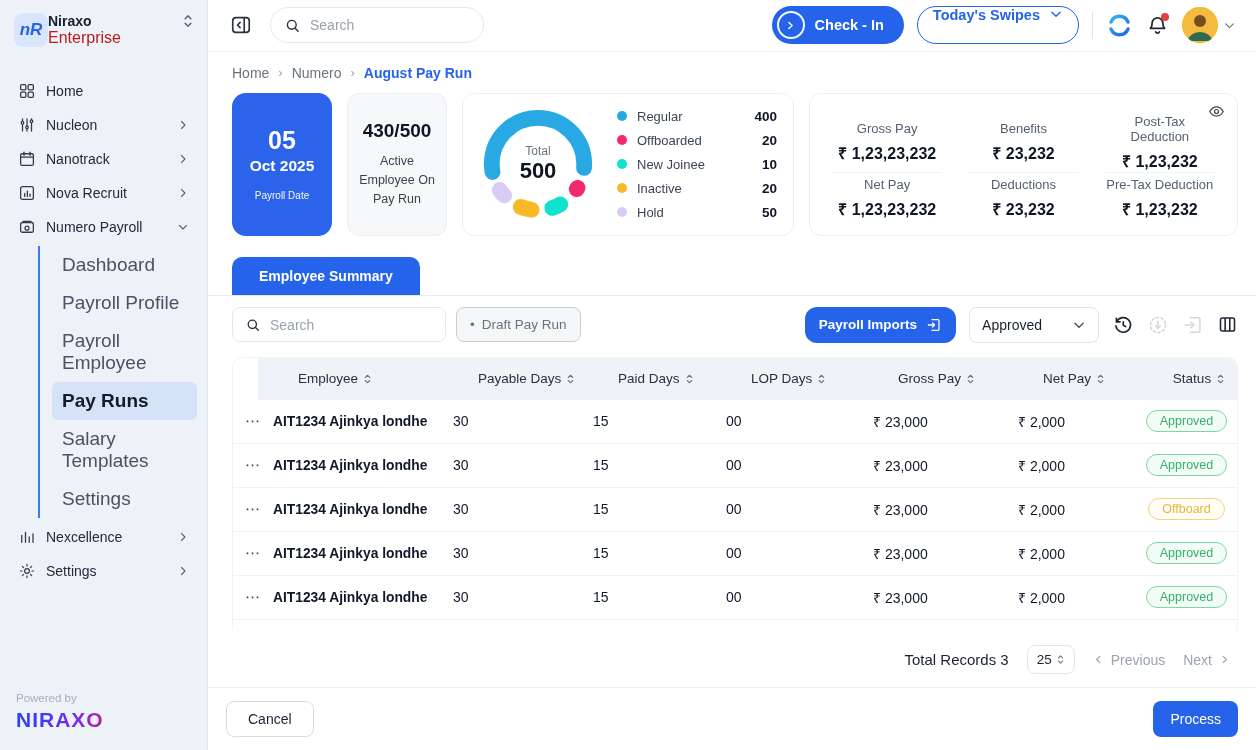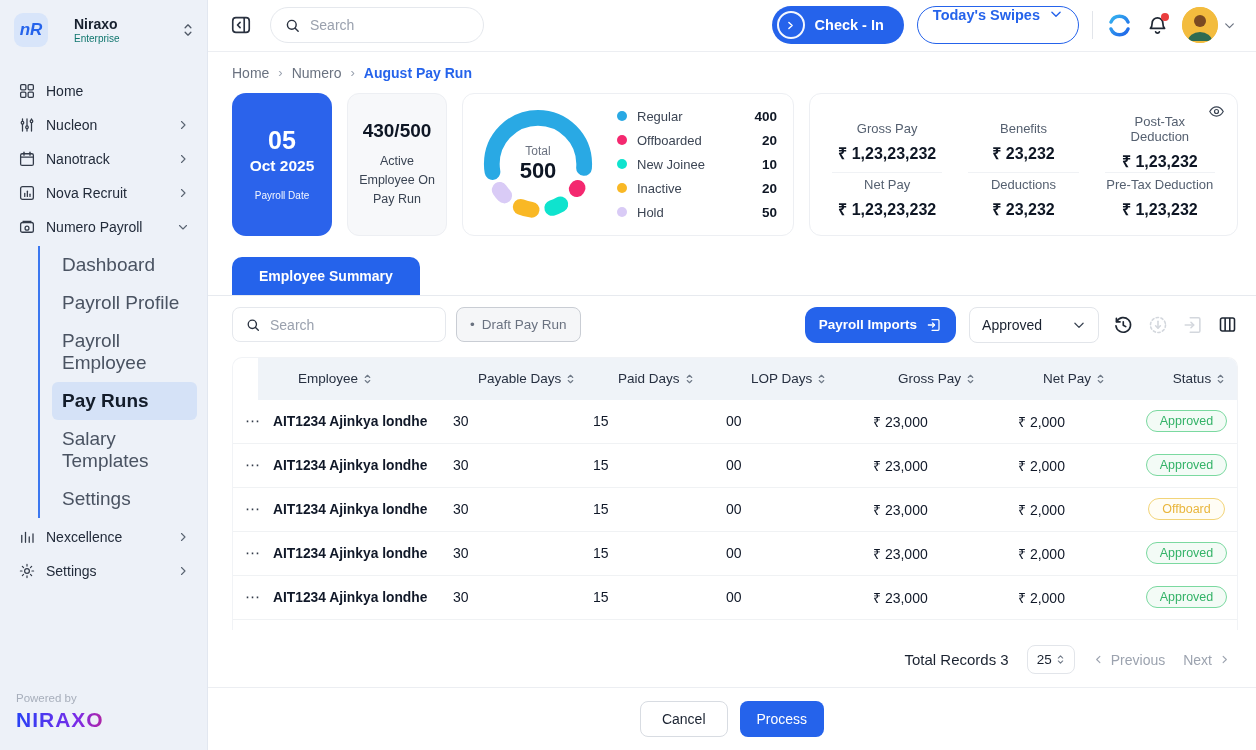--- a/index.html
+++ b/index.html
@@ -2,25 +2,25 @@
 <html><head>
 <meta charset="utf-8">
 <style>
   * { margin:0; padding:0; box-sizing:border-box; }
   html,body { width:1256px; height:750px; }
   body { font-family:"Liberation Sans", sans-serif; display:flex; background:#fff; color:#1c2330; overflow:hidden; }
   svg { display:block; }
 
   
   .sidebar { width:208px; min-width:208px; background:#EDF1F8; border-right:1px solid #E2E7F0; display:flex; flex-direction:column; }
-  .logo-row { display:flex; align-items:center; gap:26px; padding:13px 12px 13px 14px; }
+  .logo-row { display:flex; align-items:flex-start; gap:0; padding:13px 12px 13px 14px; }
   .logo-box { width:34px; height:34px; border-radius:9px; background:#D8E5FA; display:flex; align-items:center; justify-content:center;
               font-weight:bold; font-style:italic; font-size:17px; color:#2563EB; }
   .brand-name { font-size:14px; font-weight:bold; color:#17202E; line-height:1.15; }
-  .brand-tier { font-size:10px; color:#0f766e; }
+  .brand-tier { font-size:16px; color:#b91c1c; }
   .logo-chev { margin-left:auto; color:#525B69; }
   .nav { padding:14px 10px 0 10px; }
   .nav-item { display:flex; align-items:center; gap:10px; padding:8px 8px; border-radius:8px; font-size:14px; color:#222B3A; cursor:pointer; }
   .nav-item .nicon { color:#333B49; width:18px; height:18px; }
   .nav-item .chev { margin-left:auto; color:#5A6472; }
   .submenu { margin:2px 0 2px 28px; border-left:2px solid #3B77F0; padding-left:12px; }
   .sub-item { padding:8px 10px; font-size:19px; color:#49526;  color:#49526 ; color:#4A5362; border-radius:6px; cursor:pointer; }
   .sub-item.active { background:#D5E2F7; color:#131C2A; font-weight:bold; }
   .sidebar-spacer { flex:1; }
   .sidebar-footer { padding:14px 16px 18px 16px; }
@@ -102,21 +102,21 @@
   .badge { padding:3px 13px; border-radius:999px; font-size:12.5px; border:1px solid; }
   .badge-green { color:#34B368; border-color:#7BD9A0; background:#F3FBF6; }
   .badge-yellow { color:#E9B63C; border-color:#F2D479; background:#FFFDF5; }
   .badge-red { color:#D84A49; border-color:#EB9A99; background:#FCF1F1; }
 
   
   .pagination { display:flex; align-items:center; justify-content:flex-end; gap:18px; padding:15px 26px 13px 24px; }
   .total-records { font-size:15px; color:#1A2230; }
   .pagesize { border:1px solid #E2E5EA; border-radius:8px; padding:6px 9px; font-size:13.5px; color:#1A2230; display:flex; align-items:center; gap:4px; cursor:pointer; }
   .page-link { font-size:14px; color:#9CA3AF; display:flex; align-items:center; gap:7px; cursor:pointer; }
-  .footer-bar { margin-top:auto; border-top:1px solid #ECEEF2; padding:13px 18px; display:flex; justify-content:center; gap:12px; }
+  .footer-bar { margin-top:auto; border-top:1px solid #ECEEF2; padding:13px 18px; display:flex; justify-content:space-between; gap:12px; }
   .cancel-btn { border:1px solid #D8DCE2; background:#fff; border-radius:8px; padding:9px 21px; font-size:14px; color:#1A2230; cursor:pointer; font-family:inherit; }
   .process-btn { border:none; background:#2563EB; color:#fff; border-radius:8px; padding:9px 17px; font-size:14px; cursor:pointer; font-family:inherit; }
 </style>
 </head>
 <body>
 
 <aside class="sidebar">
   <div class="logo-row">
     <div class="logo-box">nR</div>
     <div>

